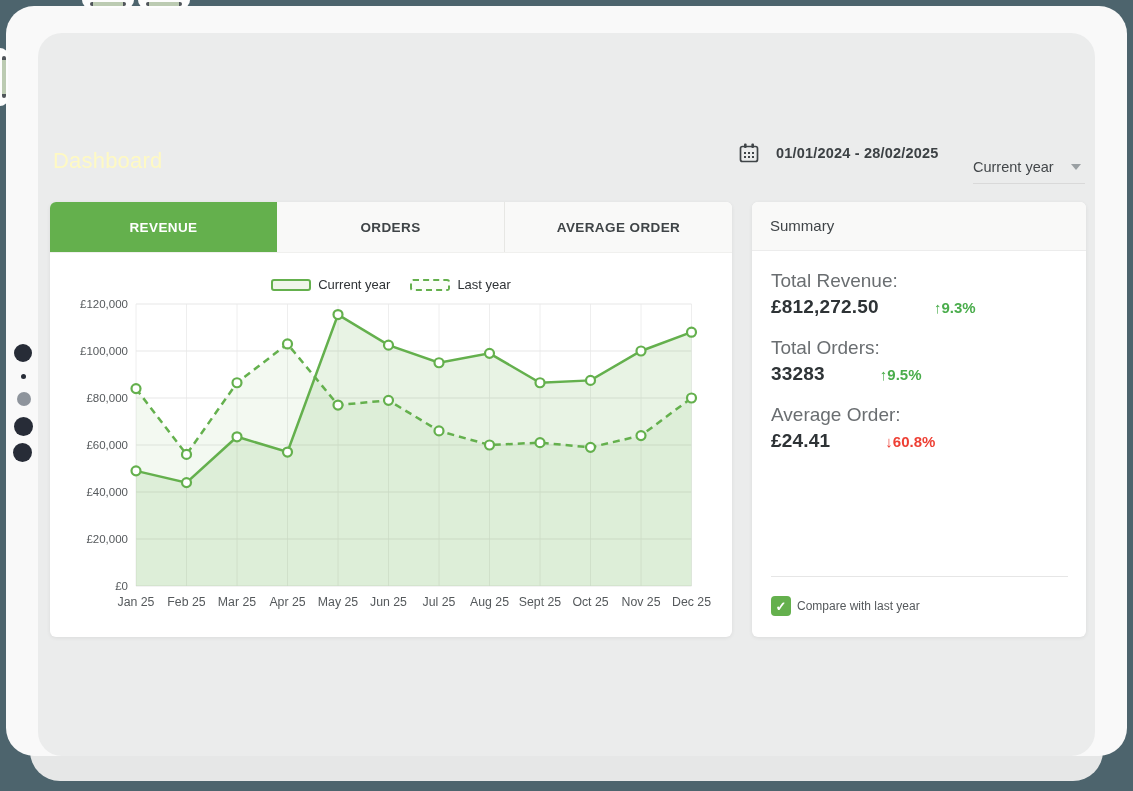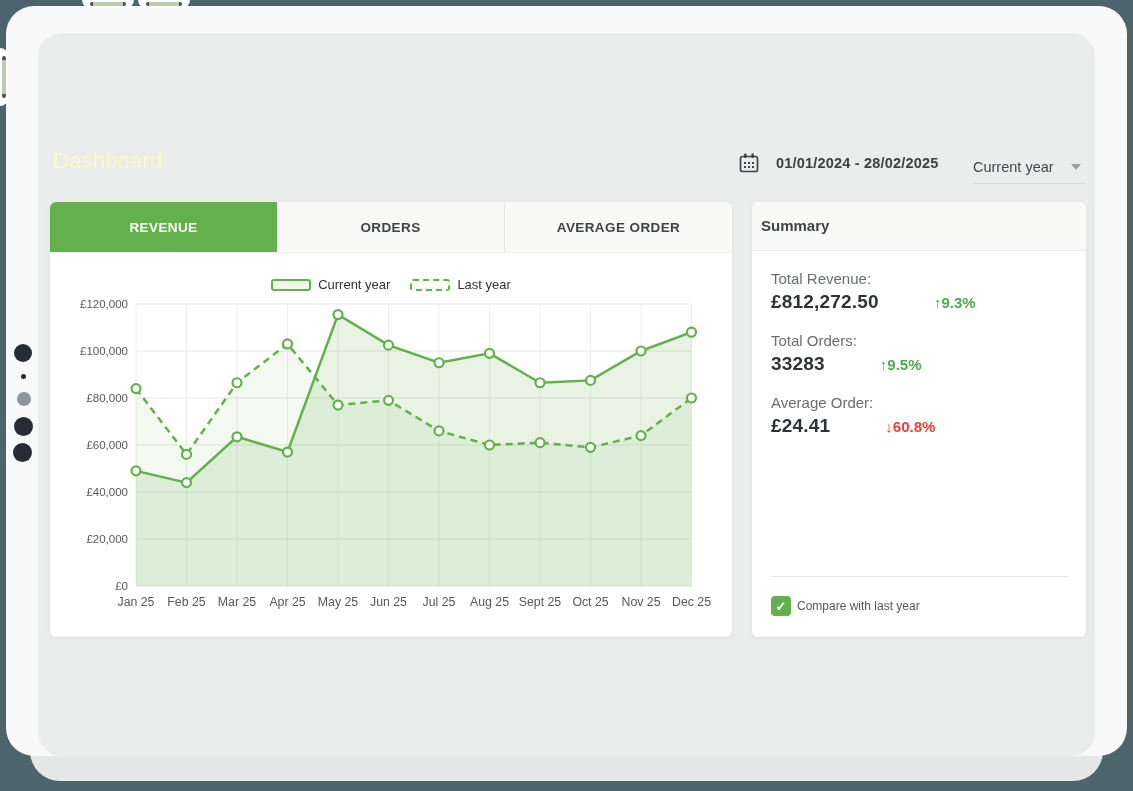--- a/index.html
+++ b/index.html
@@ -12,21 +12,21 @@
   .decor{z-index:3;}
   .keycap{background:#fdfdfd;border-radius:8px;}
   .keycap .bar-h{position:absolute;left:8px;top:10px;width:36px;height:4px;border-radius:2px;
     background:linear-gradient(90deg,#50555a 0 9%,#bccbb2 9% 91%,#50555a 91%);}
   .keycap .bar-v{position:absolute;left:10px;top:8px;width:4px;height:42px;border-radius:2px;
     background:linear-gradient(180deg,#50555a 0 9%,#bccbb2 9% 91%,#50555a 91%);}
   .dot{border-radius:50%;background:#272c37;}
   
   .content{left:0;top:0;width:1133px;height:791px;z-index:4;}
   .page-title{left:53px;top:148px;font-size:22px;color:#fef9c3;letter-spacing:.2px;}
-  .date-group{left:738px;top:146px;height:34px;display:flex;align-items:center;cursor:pointer;}
+  .date-group{left:738px;top:136px;height:34px;display:flex;align-items:center;cursor:pointer;}
   .date-text{margin-left:16px;font-size:14.5px;font-weight:bold;color:#3c4144;letter-spacing:.2px;}
   .dropdown{left:973px;top:150px;width:112px;height:33px;border-bottom:1px solid #d9d9d9;
     display:flex;align-items:center;justify-content:space-between;cursor:pointer;}
   .dropdown .dd-label{font-size:14.5px;color:#43474a;}
   .dd-chevron{width:0;height:0;border-left:5px solid transparent;border-right:5px solid transparent;
     border-top:6px solid #9aa0a3;margin-right:4px;}
   .card{background:#fff;border-radius:6px;box-shadow:0 1px 4px rgba(0,0,0,.07);}
   .chart-card{left:50px;top:202px;width:682px;height:435px;}
   .tabs{display:flex;height:50px;background:#f9f9f8;border-radius:6px 6px 0 0;border-bottom:1px solid #f0f0ee;}
   .tab{flex:1;display:flex;align-items:center;justify-content:center;font-size:13.5px;font-weight:bold;
@@ -36,23 +36,23 @@
   .chart-body{position:relative;width:682px;height:385px;}
   .legend{position:absolute;left:0;top:24px;width:100%;display:flex;justify-content:center;
     align-items:center;gap:8px;}
   .legend-item{display:flex;align-items:center;gap:7px;cursor:pointer;}
   .swatch{width:40px;height:12px;border-radius:3px;box-sizing:border-box;}
   .swatch.solid{border:2px solid #64b04d;background:#eff6ea;}
   .swatch.dashed{border:2px dashed #64b04d;background:#fbfdf9;margin-left:12px;}
   .legend-label{font-size:13px;color:#2f3336;}
   .summary-card{left:752px;top:202px;width:334px;height:435px;}
   .summary-header{height:48px;line-height:48px;background:#f9f9f8;border-bottom:1px solid #ececec;
-    border-radius:6px 6px 0 0;padding-left:9px;font-size:15px;font-weight:bold;color:#3f4447;}
+    border-radius:6px 6px 0 0;padding-left:18px;font-size:15px;font-weight:normal;color:#3f4447;}
   .summary-body{padding:0 19px;}
-  .stat-label{font-size:15px;color:#6a6e71;margin-top:19px;}
+  .stat-label{font-size:19px;color:#6a6e71;margin-top:19px;}
   .stat-row{display:flex;align-items:baseline;margin-top:4px;gap:40px;}
   .stat-value{font-size:19px;font-weight:bold;color:#2e3336;letter-spacing:.2px;}
   .stat-change{font-size:15px;font-weight:bold;margin-left:15px;}
   .stat-change.up{color:#4aad4c;}
   .stat-change.down{color:#ee4035;}
   .summary-divider{position:absolute;left:19px;right:18px;top:374px;border-top:1px solid #e6e6e6;}
   .compare-row{position:absolute;left:19px;top:394px;display:flex;align-items:center;cursor:pointer;}
   .checkbox{width:20px;height:20px;border-radius:4px;background:#64b04d;color:#fff;font-size:13px;
     font-weight:bold;display:flex;align-items:center;justify-content:center;}
   .compare-label{font-size:12px;color:#55595c;margin-left:6px;}

